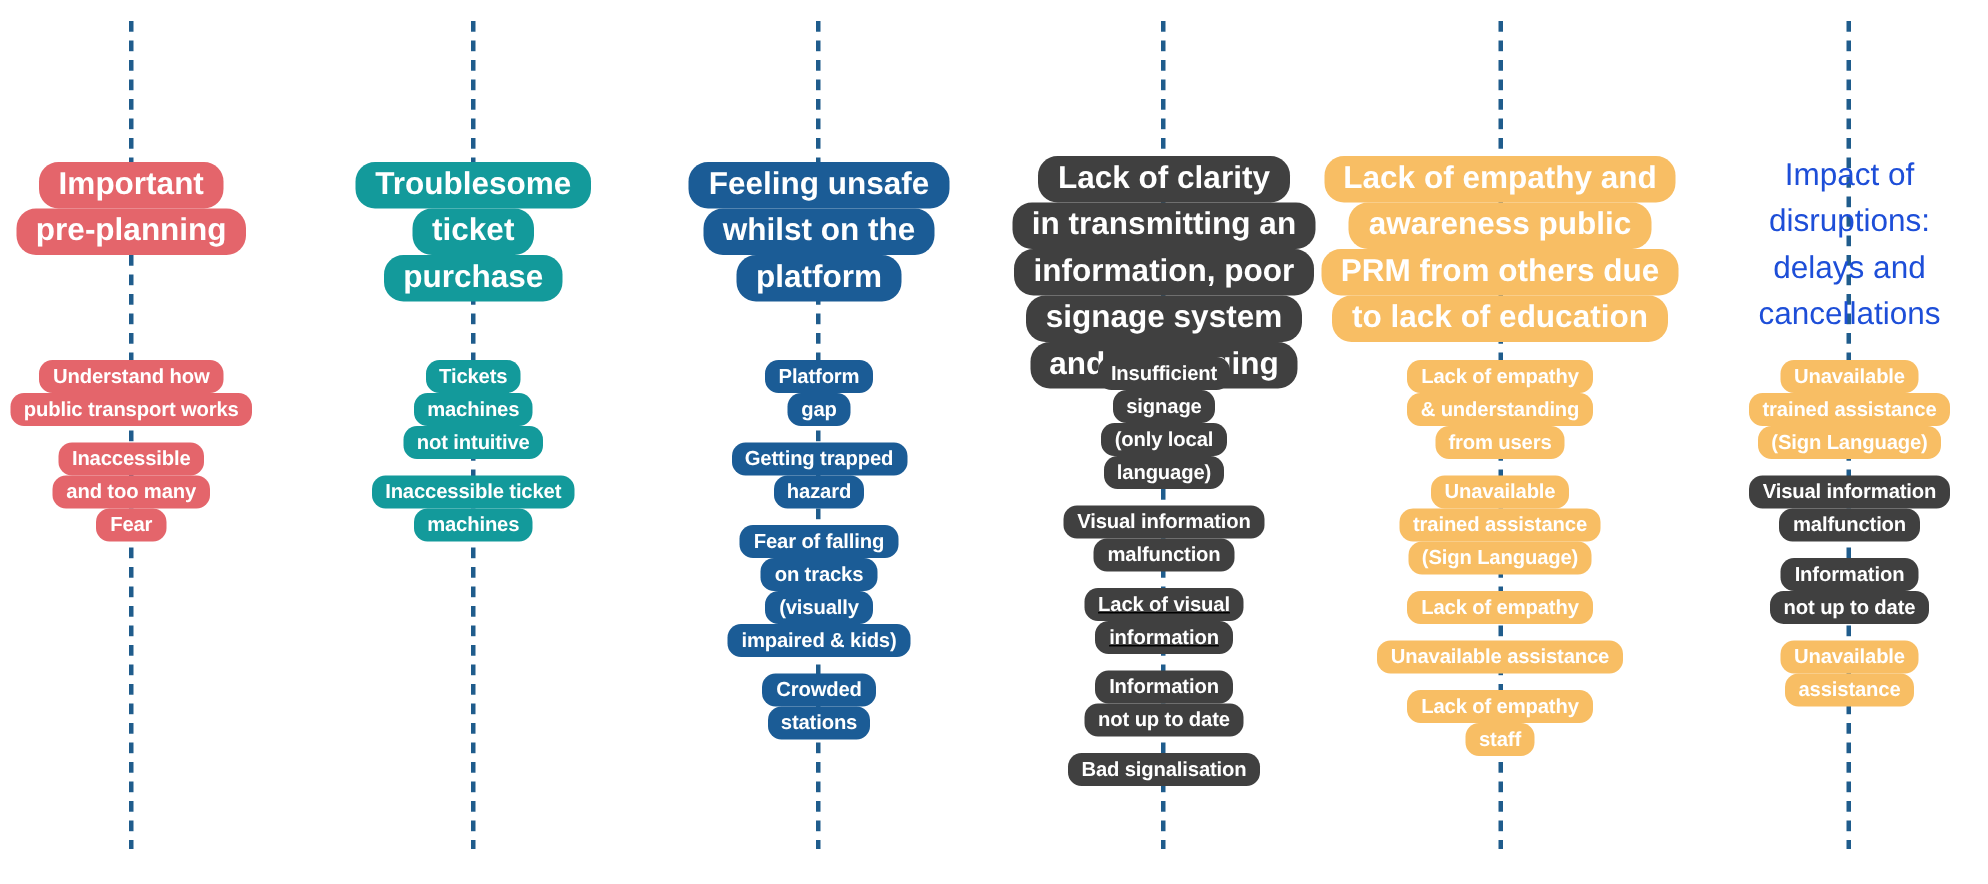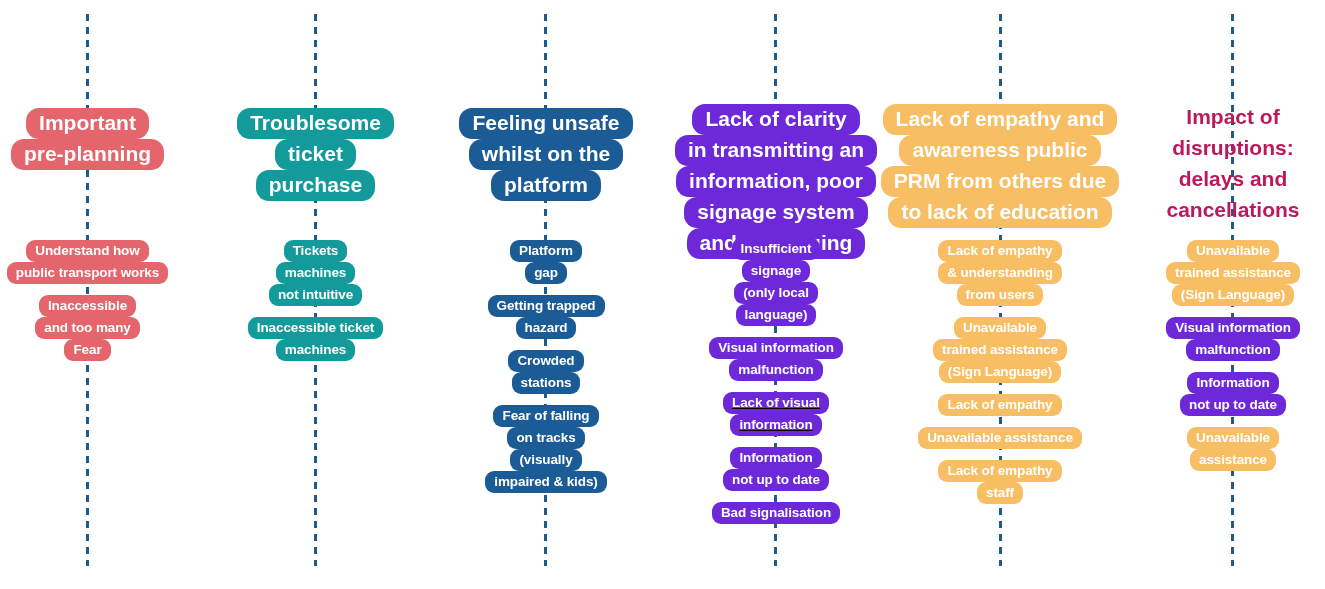--- a/index.html
+++ b/index.html
@@ -31,21 +31,20 @@
     background-image: linear-gradient(#1f5c8c 0 7px, rgba(0,0,0,0) 7px 13px);
     background-size: 3px 13px;
     background-repeat: repeat-y;
   }
   .col-stack {
     position: absolute;
     left: 0;
     width: 100%;
     display: flex;
     flex-direction: column;
-    align-items: center;
   }
   .node {
     display: flex;
     flex-direction: column;
     align-items: center;
     position: relative;
     z-index: 2;
   }
   .node .ln {
     display: block;
@@ -65,29 +64,29 @@
   }
   
   .node.sub .ln {
     font-size: 13.5px;
     line-height: 19px;
     letter-spacing: -0.1px;
   }
   
   .node.plain .ln {
     background: none !important;
-    color: #be185d;
-    font-weight: bold;
+    color: #1d4ed8;
+    font-weight: normal;
   }
 
   
   .fill-red   .ln { background: #e4656b; }
   .fill-teal  .ln { background: #139a9b; }
   .fill-navy  .ln { background: #1b5c96; }
-  .fill-blue  .ln { background: #6d28d9; }
+  .fill-blue  .ln { background: #404040; }
   .fill-orange .ln { background: #f8be64; }
 </style>
 </head>
 <body>
 
 <div id="board">
     <div class="column" style="left: 0px; width: 175px;">
       <div class="spine" style="left: 86px;"></div>
       <div class="col-stack" style="top: 108px;">
         <div class="node header fill-red">
@@ -140,28 +139,28 @@
       <div class="col-stack" style="top: 240px;">
         <div class="node sub fill-navy" style="margin-bottom: 11px;">
           <span class="ln">Platform</span>
           <span class="ln">gap</span>
         </div>
         <div class="node sub fill-navy" style="margin-bottom: 11px;">
           <span class="ln">Getting trapped</span>
           <span class="ln">hazard</span>
         </div>
         <div class="node sub fill-navy" style="margin-bottom: 11px;">
-          <span class="ln">Crowded</span>
-          <span class="ln">stations</span>
-        </div>
-        <div class="node sub fill-navy" style="margin-bottom: 11px;">
           <span class="ln">Fear of falling</span>
           <span class="ln">on tracks</span>
           <span class="ln">(visually</span>
           <span class="ln">impaired &amp; kids)</span>
+        </div>
+        <div class="node sub fill-navy" style="margin-bottom: 11px;">
+          <span class="ln">Crowded</span>
+          <span class="ln">stations</span>
         </div>
       </div>
     </div>
     <div class="column" style="left: 672px; width: 208px;">
       <div class="spine" style="left: 102px;"></div>
       <div class="col-stack" style="top: 104px;">
         <div class="node header fill-blue">
           <span class="ln">Lack of clarity</span>
           <span class="ln">in transmitting an</span>
           <span class="ln">information, poor</span>

